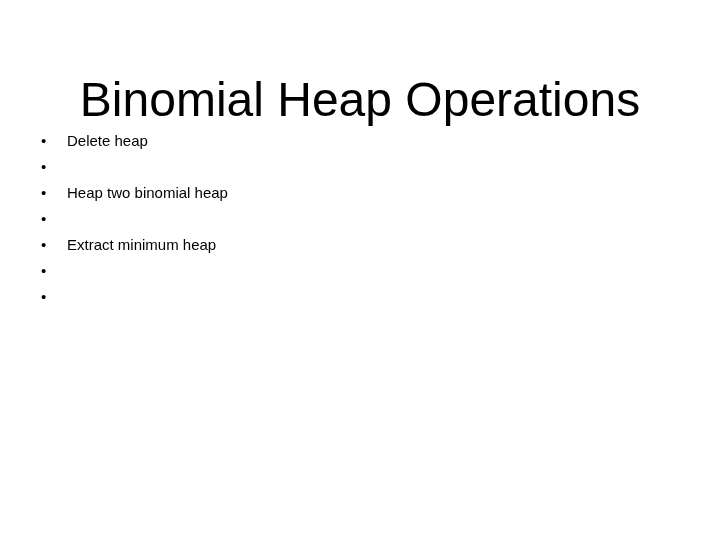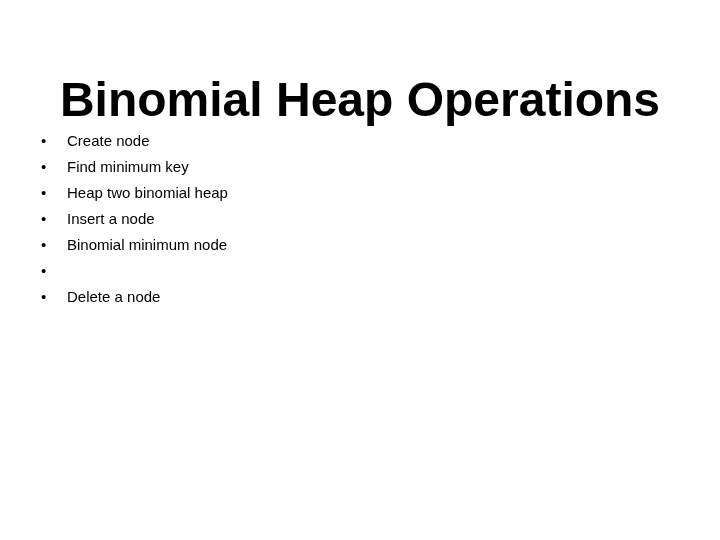--- a/index.html
+++ b/index.html
@@ -24,21 +24,21 @@
     height: 540px;
     background: #ffffff;
   }
   .slide-title {
     position: absolute;
     left: 0;
     top: 40px;
     width: 720px;
     text-align: center;
     font-size: 48px;
-    font-weight: bold;
+    font-weight: normal;
     line-height: 56px;
     letter-spacing: 0px;
     color: #000000;
     white-space: nowrap;
   }
   .bullet-list {
     position: absolute;
     left: 36px;
     top: 128px;
     width: 620px;
@@ -75,47 +75,44 @@
 <body>
 
 <div class="slide">
 
   <h1 class="slide-title">Binomial Heap Operations</h1>
 
   <ul class="bullet-list">
 
     <li class="bullet-item">
       <span class="bullet-marker">•</span>
-      <span class="bullet-text">Create node</span>
+      <span class="bullet-text">Delete heap</span>
     </li>
 
     <li class="bullet-item">
       <span class="bullet-marker">•</span>
-      <span class="bullet-text">Find minimum key</span>
     </li>
 
     <li class="bullet-item">
       <span class="bullet-marker">•</span>
       <span class="bullet-text">Heap two binomial heap</span>
     </li>
 
     <li class="bullet-item">
       <span class="bullet-marker">•</span>
-      <span class="bullet-text">Insert a node</span>
     </li>
 
     <li class="bullet-item">
       <span class="bullet-marker">•</span>
-      <span class="bullet-text">Binomial minimum node</span>
+      <span class="bullet-text">Extract minimum heap</span>
     </li>
 
     <li class="bullet-item">
       <span class="bullet-marker">•</span>
     </li>
 
     <li class="bullet-item">
       <span class="bullet-marker">•</span>
-      <span class="bullet-text">Delete a node</span>
     </li>
 
   </ul>
 
 </div>
 
 </body></html>

